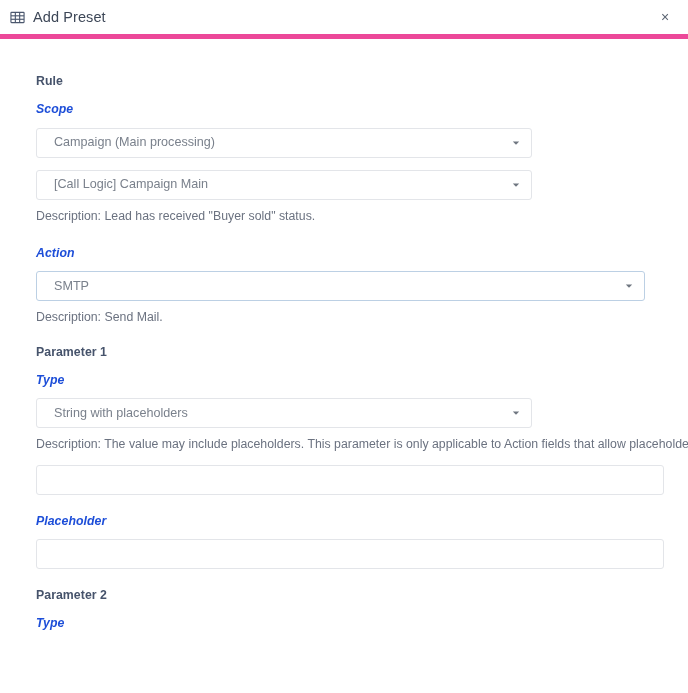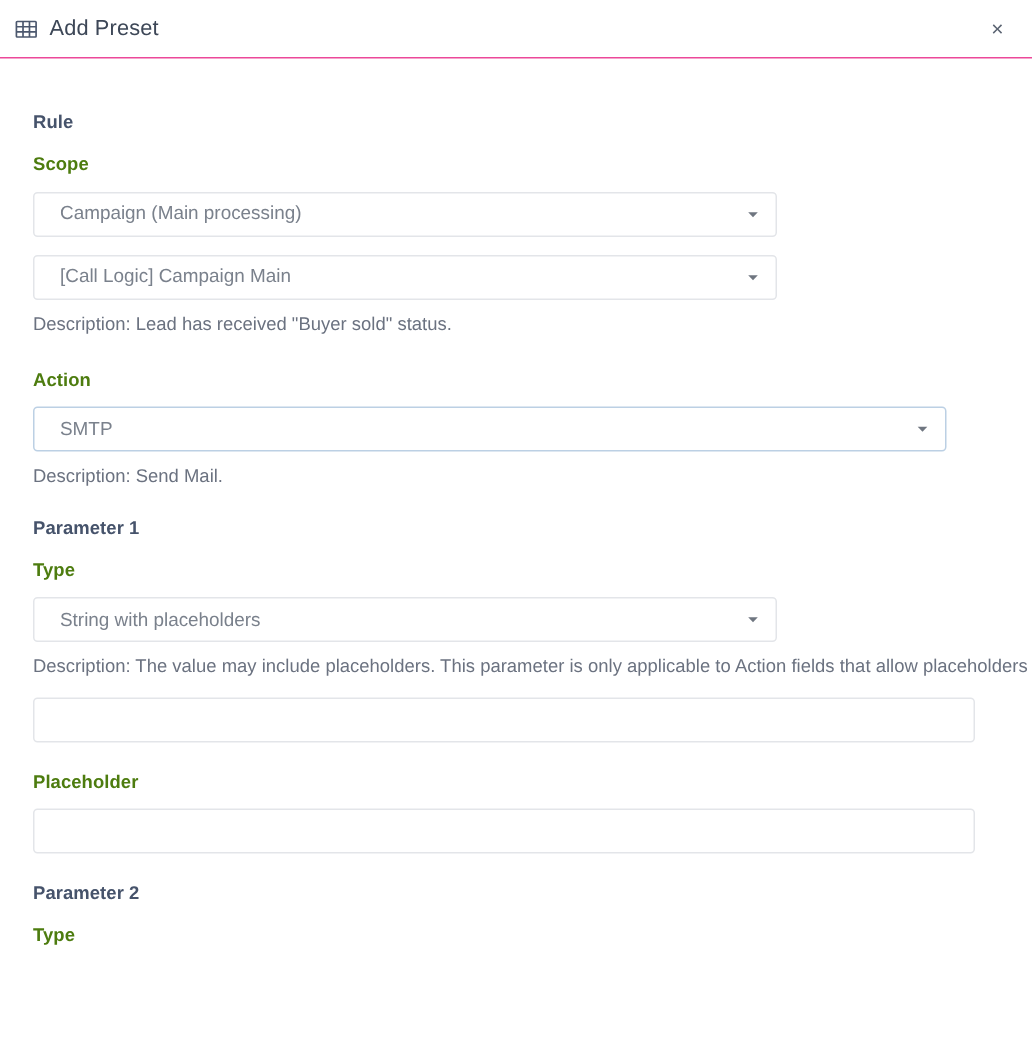--- a/index.html
+++ b/index.html
@@ -12,21 +12,21 @@
     height: 693px;
     overflow: hidden;
     font-family: "Liberation Sans", sans-serif;
     -webkit-font-smoothing: antialiased;
   }
 
   
   .modal-header {
     height: 39px;
     box-sizing: border-box;
-    border-bottom: 1px solid #ec4899;
+    border-bottom: 5px solid #ec4899;
     display: flex;
     align-items: center;
     padding: 0 14px 0 10px;
     background: #ffffff;
   }
   .header-left {
     display: flex;
     align-items: center;
     gap: 8px;
   }
@@ -55,30 +55,31 @@
     line-height: 1;
     cursor: pointer;
     background: none;
     border: none;
     padding: 0;
     font-family: "Liberation Sans", sans-serif;
   }
 
   
   .modal-body {
-    padding: 0 22px;
+    padding: 0 36px;
     box-sizing: border-box;
   }
 
   .field-label {
     font-size: 12.3px;
     font-weight: bold;
-    color: #4d7c0f;
+    color: #1d4ed8;
     line-height: 1;
     letter-spacing: 0.05px;
+    font-style: italic;
   }
   .group-title {
     font-size: 12.3px;
     font-weight: bold;
     color: #46536b;
     line-height: 1;
     letter-spacing: 0.05px;
   }
 
   .desc {

